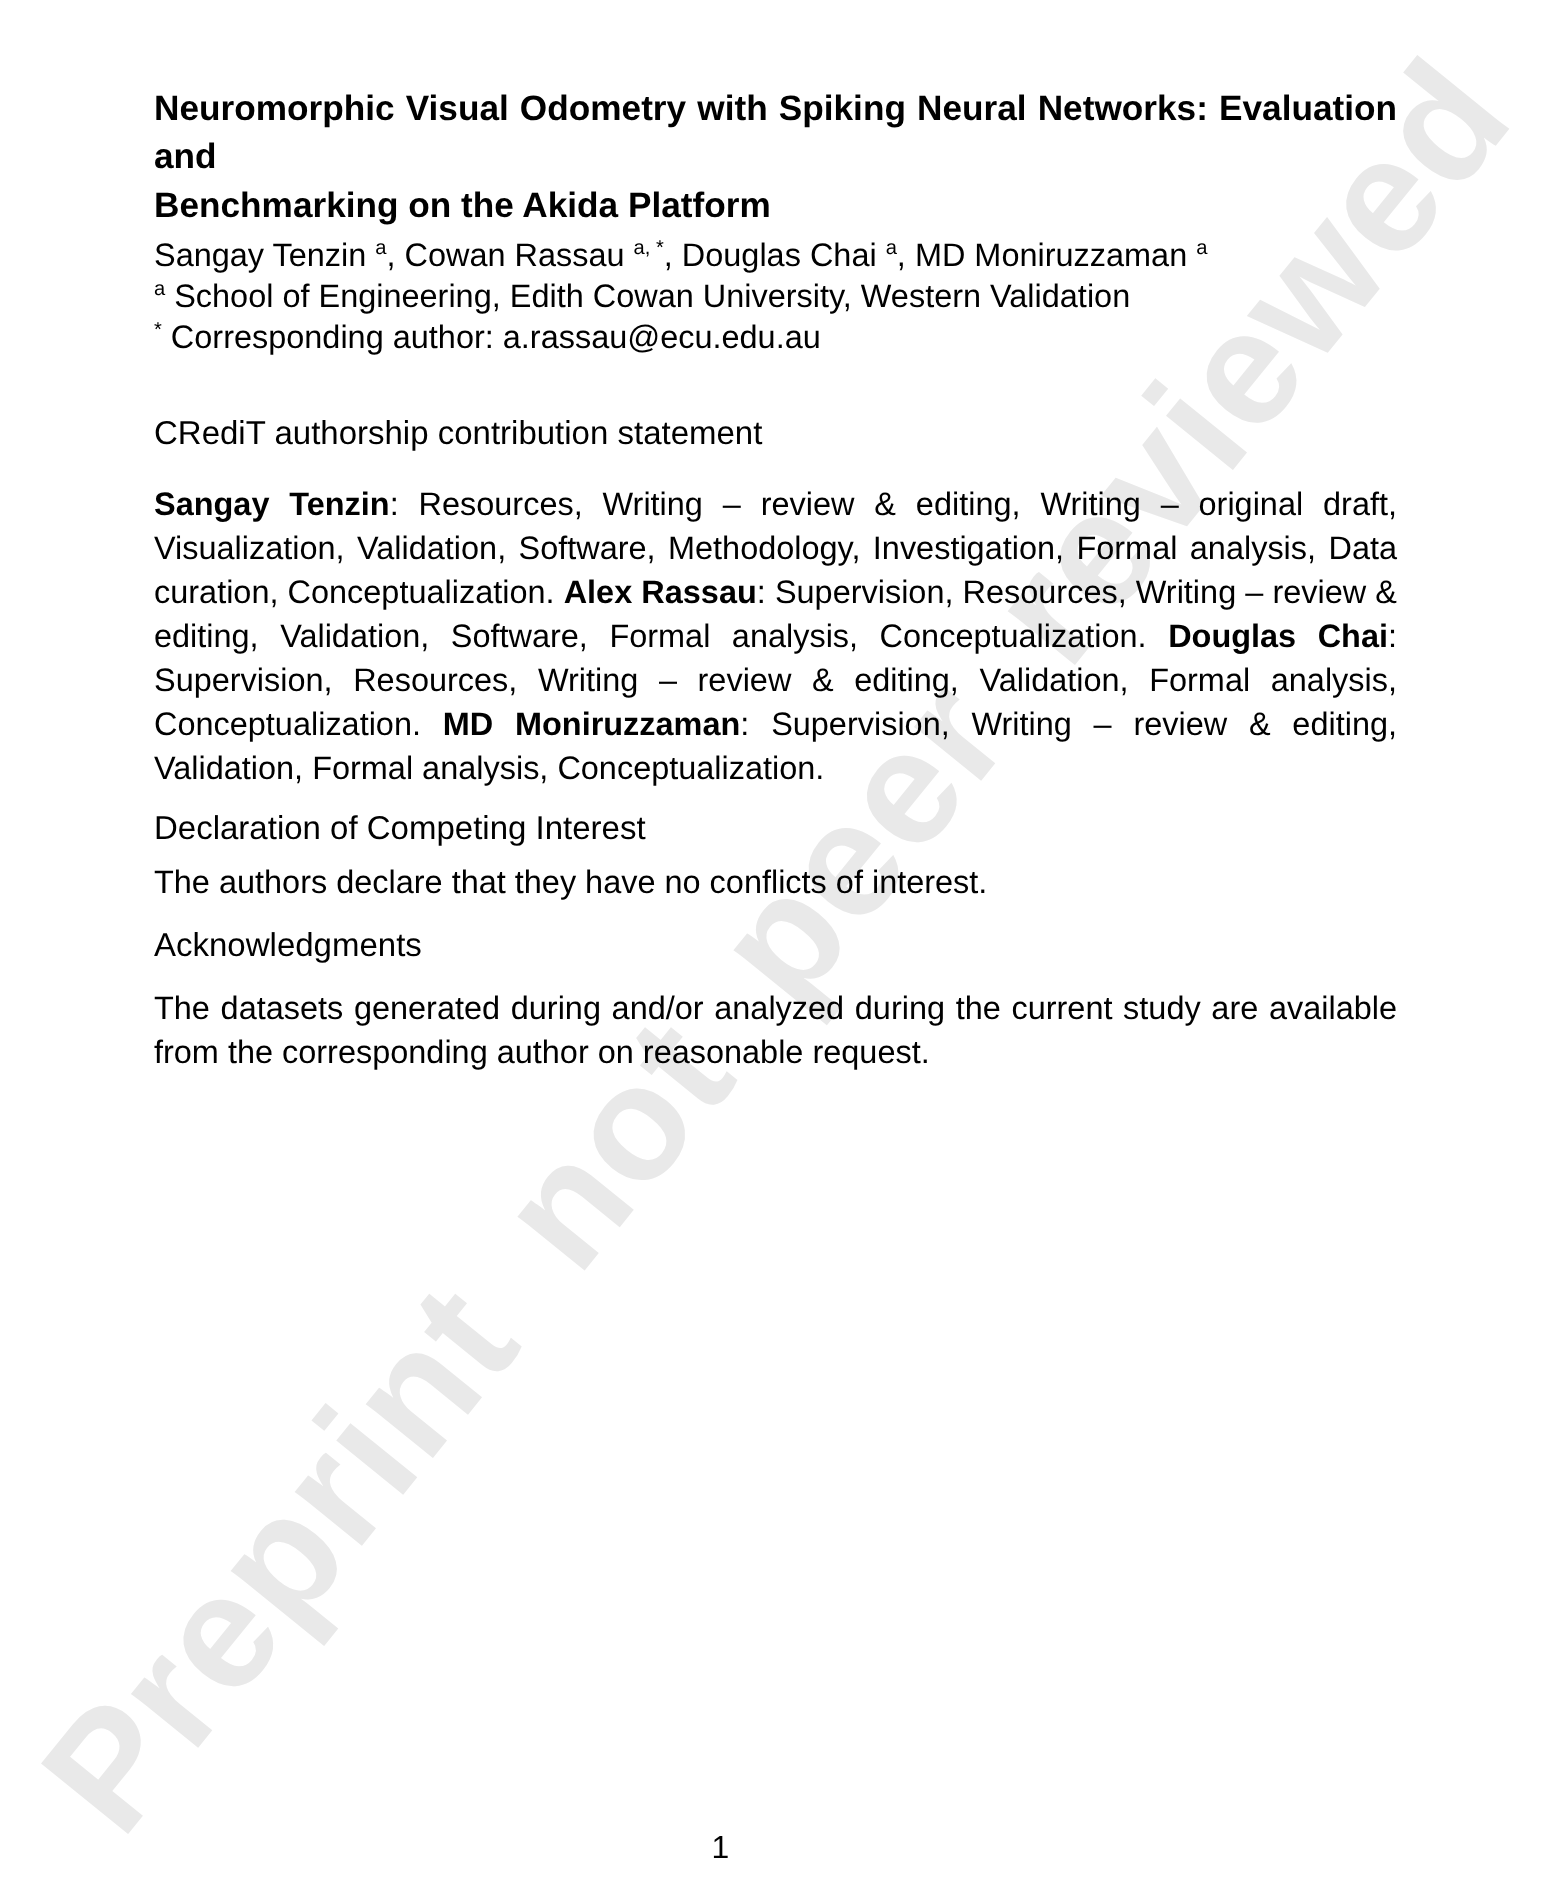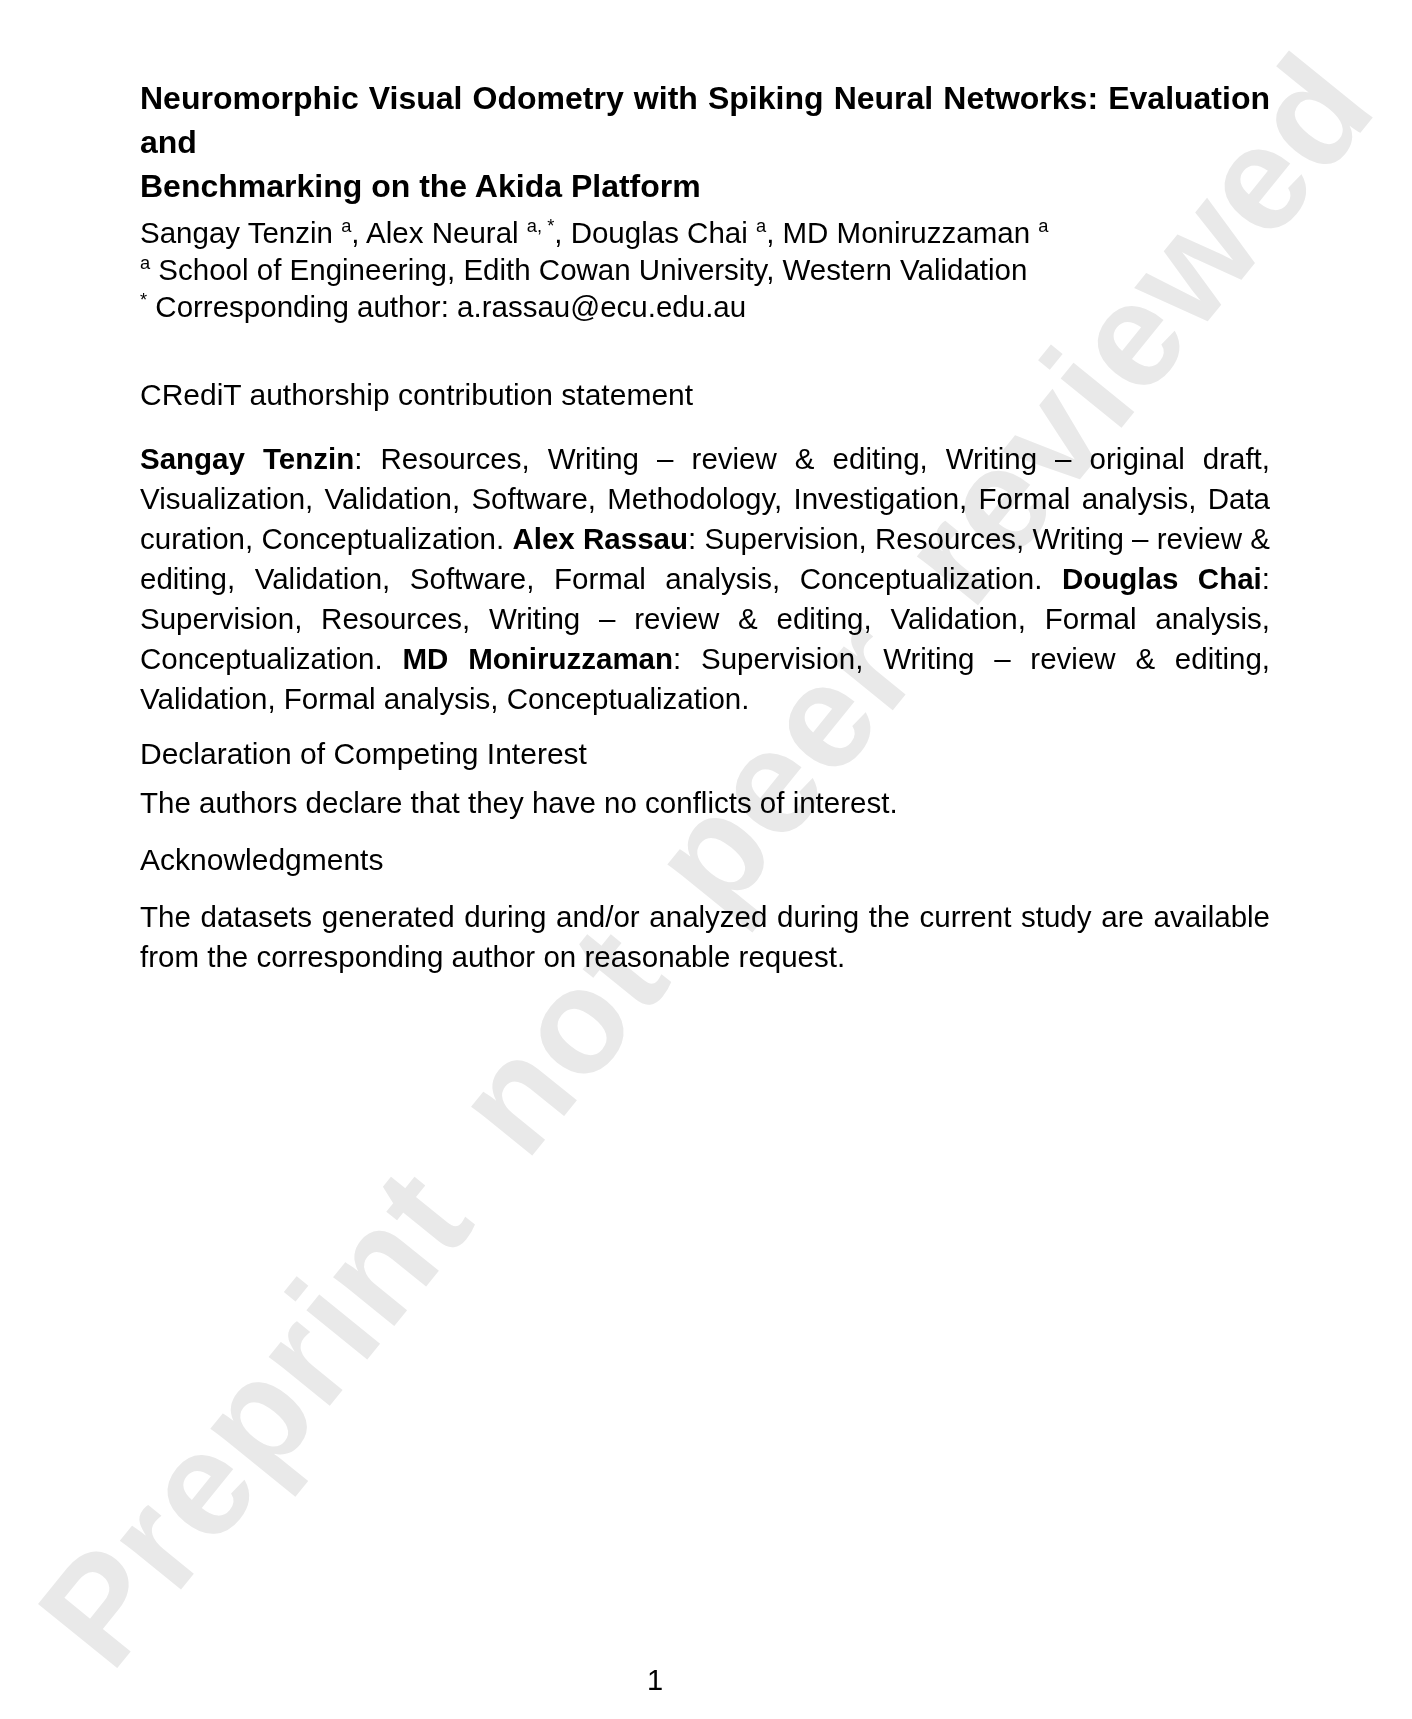--- a/index.html
+++ b/index.html
@@ -90,21 +90,21 @@
 <div class="page">
 
   <div class="watermark" style="color: rgb(233, 233, 233);">Preprint not peer reviewed</div>
 
   <div class="content">
 
     <div class="title-l1">Neuromorphic Visual Odometry with Spiking Neural Networks: Evaluation and</div>
     <div class="title-l2">Benchmarking on the Akida Platform</div>
 
     <div class="byline">
-      <div><span>Sangay Tenzin </span><sup>a</sup><span>, Alex Neural </span><sup>a, *</sup><span>, Douglas Chai </span><sup>a</sup><span>, MD Moniruzzaman </span><sup>a</sup></div>
+      <div><span>Sangay Tenzin </span><sup>a</sup><span>, Cowan Rassau </span><sup>a, *</sup><span>, Douglas Chai </span><sup>a</sup><span>, MD Moniruzzaman </span><sup>a</sup></div>
       <div><sup>a</sup><span> School of Engineering, Edith Cowan University, Western Validation</span></div>
       <div><sup>*</sup><span> Corresponding author: a.rassau@ecu.edu.au</span></div>
     </div>
 
     <div class="heading h-credit">CRediT authorship contribution statement</div>
     <div class="p-credit"><span class="bold">Sangay Tenzin</span><span>: Resources, Writing – review &amp; editing, Writing – original draft, Visualization, Validation, Software, Methodology, Investigation, Formal analysis, Data curation, Conceptualization. </span><span class="bold">Alex Rassau</span><span>: Supervision, Resources, Writing – review &amp; editing, Validation, Software, Formal analysis, Conceptualization. </span><span class="bold">Douglas Chai</span><span>: Supervision, Resources, Writing – review &amp; editing, Validation, Formal analysis, Conceptualization. </span><span class="bold">MD Moniruzzaman</span><span>: Supervision, Writing – review &amp; editing, Validation, Formal analysis, Conceptualization.</span></div>
 
     <div class="heading h-decl">Declaration of Competing Interest</div>
     <div class="p-decl">The authors declare that they have no conflicts of interest.</div>
 

